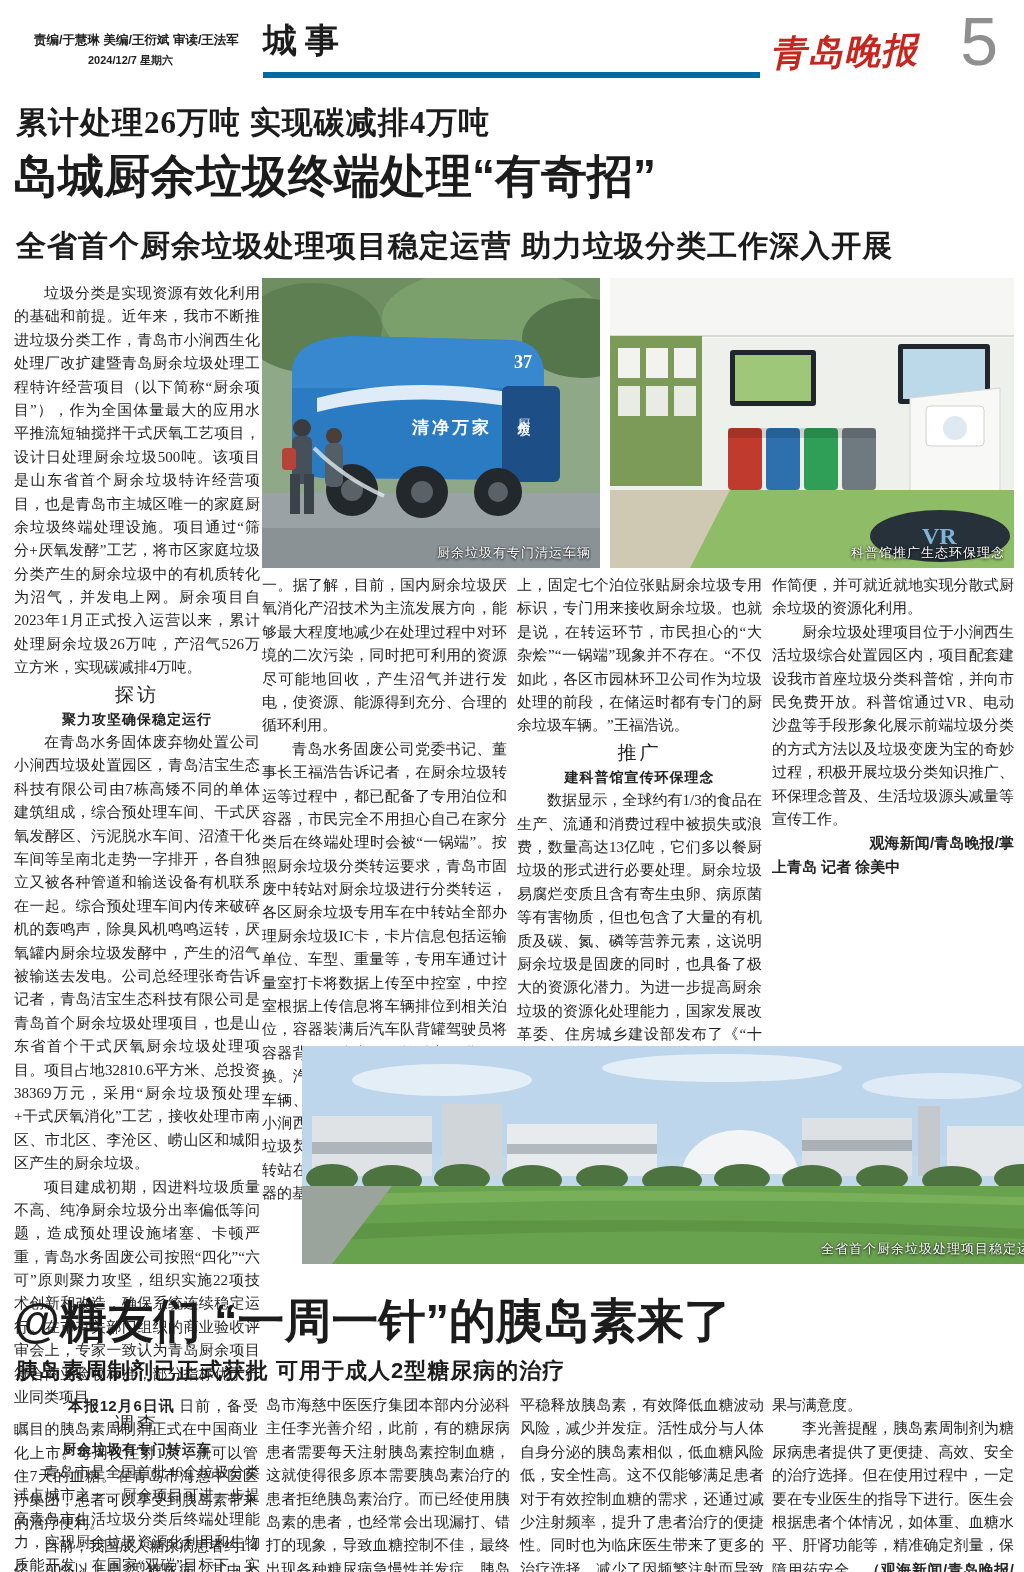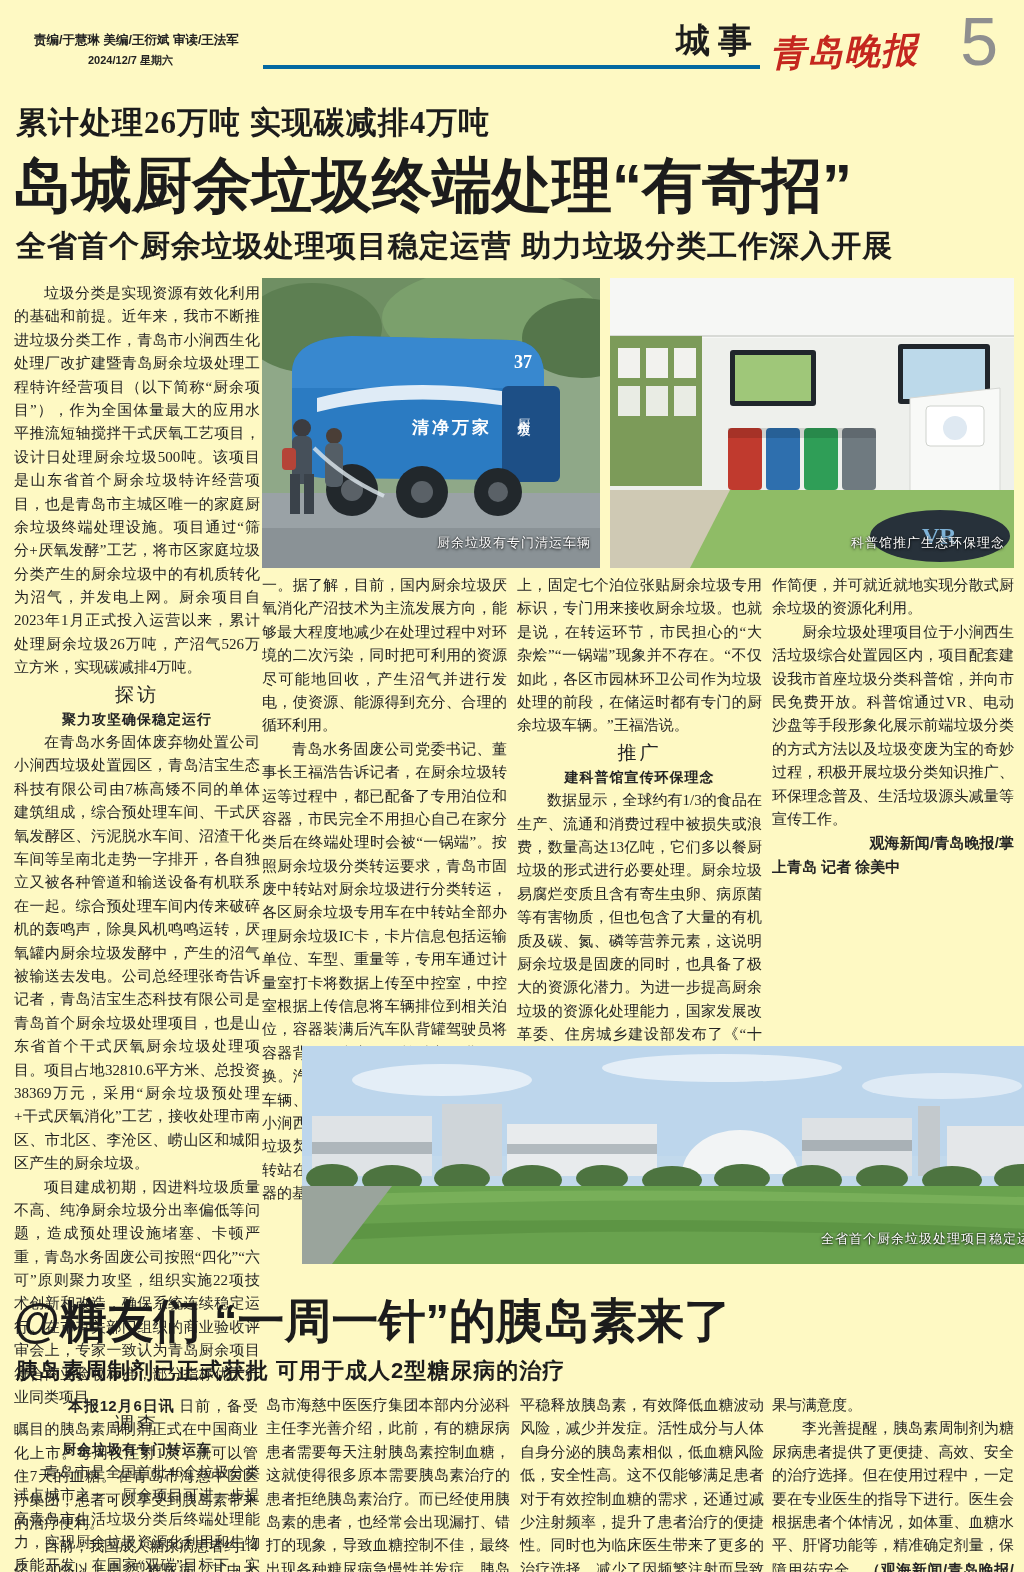--- a/index.html
+++ b/index.html
@@ -1,34 +1,34 @@
 <!DOCTYPE html>
 <html><head>
 <meta charset="utf-8">
 <style>
   html,body{margin:0;padding:0;background:#e8e8e8;}
-  .page{position:relative;width:1024px;height:1572px;margin:0 auto;background:#fef9c3;overflow:hidden;
+  .page{position:relative;width:1024px;height:1572px;margin:0 auto;background:#ffffff;overflow:hidden;
         font-family:"Liberation Serif",serif;color:#1c1c1c;}
   
   .editors{position:absolute;left:34px;top:32px;font-size:12.5px;font-weight:bold;
            font-family:"Liberation Sans",sans-serif;color:#222;}
   .dateline{position:absolute;left:88px;top:53px;font-size:11px;font-weight:bold;
             font-family:"Liberation Sans",sans-serif;color:#222;}
-  .section-block{position:absolute;left:263px;top:18px;width:497px;text-align:right;
-                 border-bottom:4px solid #0369a1;padding-bottom:1px;}
+  .section-block{position:absolute;left:263px;top:18px;width:497px;text-align:left;
+                 border-bottom:6px solid #0369a1;padding-bottom:8px;}
   .section-block .stitle{font-size:34px;font-weight:bold;letter-spacing:8px;
                          font-family:"Liberation Sans",sans-serif;}
   .masthead{position:absolute;right:106px;top:28px;font-size:36px;font-weight:bold;font-style:italic;
             color:#c5271f;font-family:"Liberation Serif",serif;transform:rotate(-1.5deg);letter-spacing:1px;}
   .pagenum{position:absolute;right:26px;top:2px;font-size:68px;color:#8f8f8f;
            font-family:"Liberation Sans",sans-serif;}
   
   .kicker{position:absolute;left:16px;top:102px;font-size:31px;font-weight:bold;letter-spacing:1px;
           font-family:Liberation Serif, serif;}
-  .headline1{position:absolute;left:12px;top:146px;width:1004px;font-size:60px;font-weight:900;
+  .headline1{position:absolute;left:12px;top:146px;width:1004px;font-size:46px;font-weight:900;
              letter-spacing:0;white-space:nowrap;font-family:"Liberation Sans",sans-serif;}
   .subhead1{position:absolute;left:16px;top:226px;font-size:30px;font-weight:bold;letter-spacing:1px;
             font-family:"Liberation Sans",sans-serif;}
   
   .body1{position:absolute;left:14px;top:278px;width:1000px;height:1008px;}
   .bcol{position:absolute;font-size:15px;line-height:1.56;text-align:justify;color:#242424;}
   .bcol p{margin:0;text-indent:2em;}
   .c1{left:0;top:4px;width:246px;}
   .c2{left:248px;top:296px;width:245px;}
   .c3{left:503px;top:296px;width:245px;}
@@ -36,21 +36,21 @@
   .sec-label{text-align:center;font-size:19px;letter-spacing:3px;margin:14px 0 3px;text-indent:0 !important;}
   .sec-title{text-align:center;font-size:14px;font-weight:bold;margin:0 0 10px;text-indent:0 !important;
              font-family:"Liberation Sans",sans-serif;letter-spacing:1px;}
   .byline1{font-weight:bold;text-indent:6.5em !important;font-family:"Liberation Sans",sans-serif;}
   
   .photo{position:absolute;overflow:hidden;background:#ccc;}
   .photo svg{display:block;}
   .p1{left:248px;top:0;width:338px;height:290px;}
   .p2{left:596px;top:0;width:404px;height:290px;}
   .p3{left:248px;top:768px;width:752px;height:218px;margin-left:40px;}
-  .caption{position:absolute;bottom:16px;right:9px;color:#fff;font-size:13px;letter-spacing:1px;
+  .caption{position:absolute;bottom:6px;right:9px;color:#fff;font-size:13px;letter-spacing:1px;
            font-family:Liberation Sans, sans-serif;text-shadow:0 1px 3px rgba(0,0,0,.85),0 0 2px rgba(0,0,0,.7);text-align:right;}
   
   .headline2{position:absolute;left:14px;top:1290px;font-size:47px;font-weight:900;white-space:nowrap;
              font-family:"Liberation Sans",sans-serif;}
   .subhead2{position:absolute;left:16px;top:1356px;font-size:22px;font-weight:bold;letter-spacing:1px;
             font-family:"Liberation Sans",sans-serif;}
   .body2{position:absolute;left:14px;top:1394px;width:1000px;height:178px;overflow:hidden;}
   .d1{left:0;top:0;width:244px;}
   .d2{left:252px;top:0;width:244px;}
   .d3{left:506px;top:0;width:244px;}

